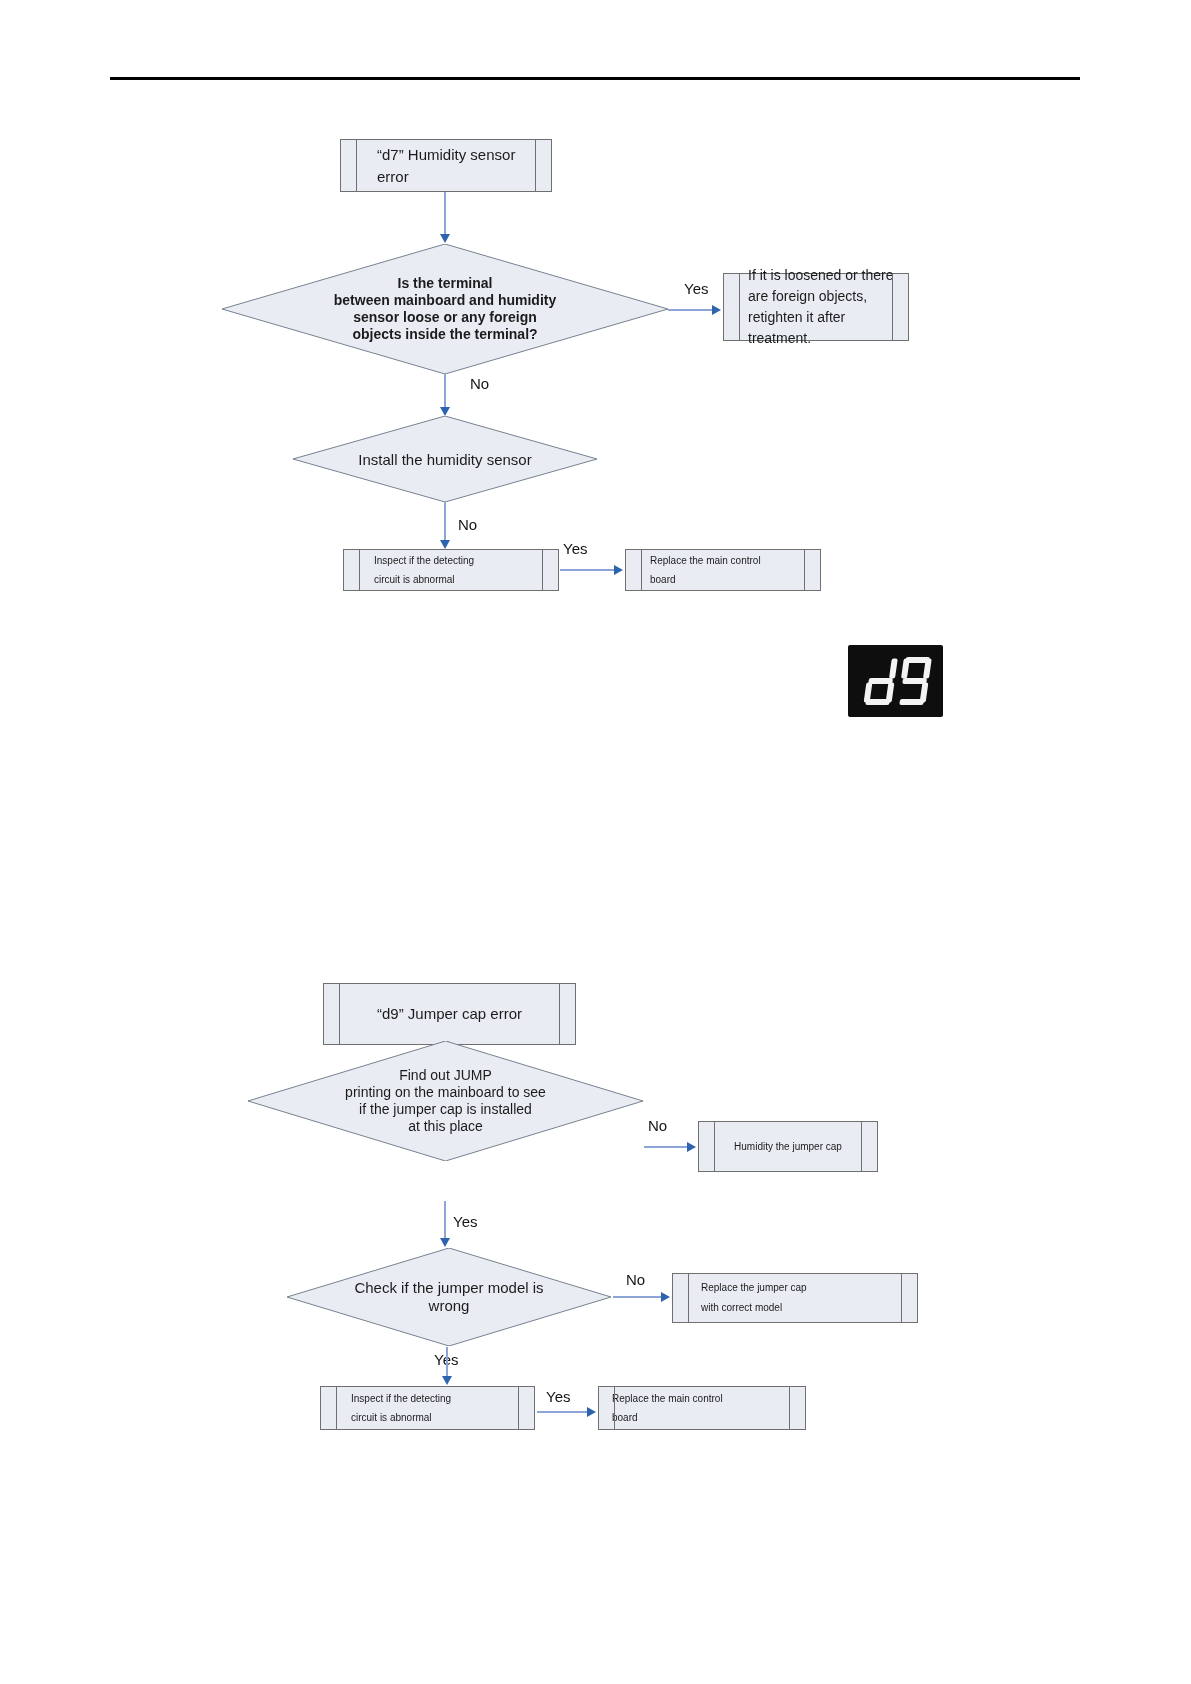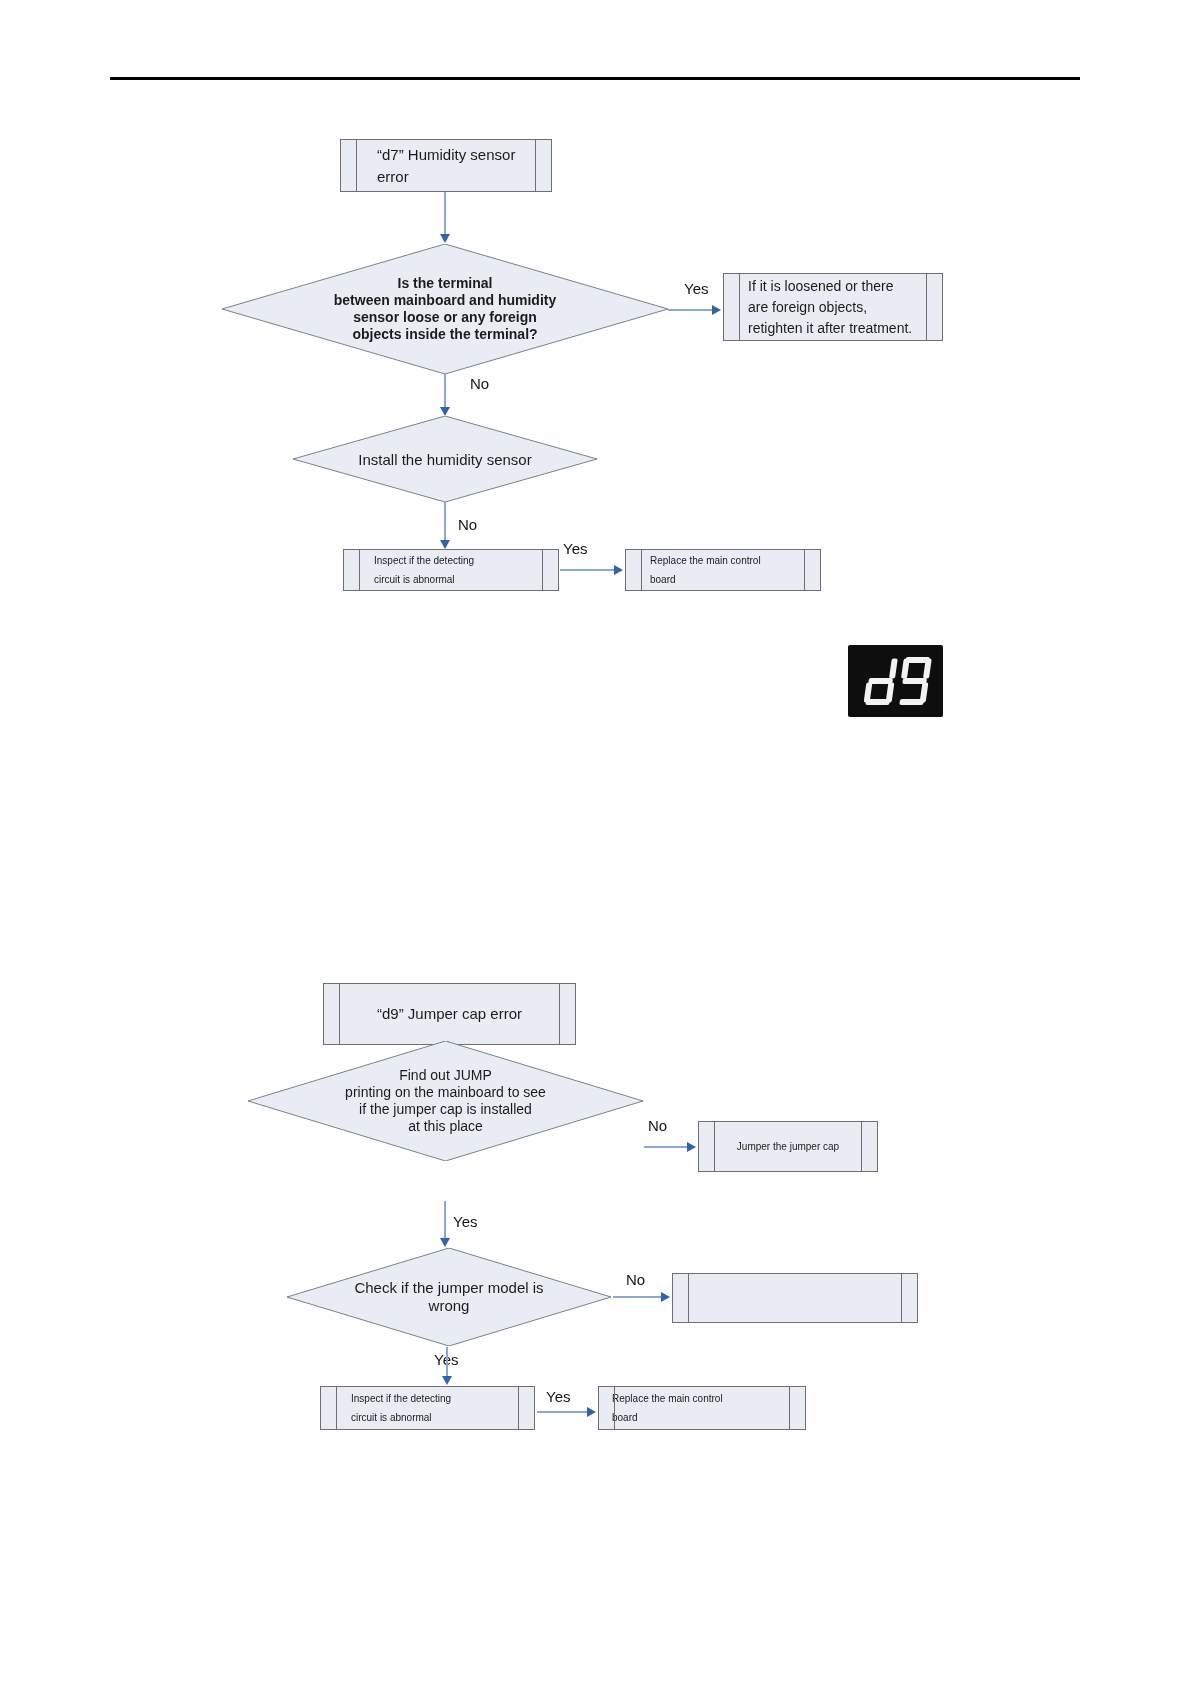--- a/index.html
+++ b/index.html
@@ -71,21 +71,21 @@
 sensor loose or any foreign
 objects inside the terminal?</div>
     </div>
 
     <div class="lbl" style="left:684px;top:280px;">Yes</div>
     <div class="arrow arrow-h" style="left:668px;top:310px;width:53px;">
       <i class="shaft"></i>
       <i class="head"></i>
     </div>
 
-    <div class="pbox" style="left:723px;top:273px;width:220px;height:68px;">
+    <div class="pbox" style="left:723px;top:273px;width:186px;height:68px;">
       <i class="bar l"></i>
       <i class="bar r"></i>
       <div class="ptext t-left" style="padding-left:24px;font-size:14px;line-height:21px;">If it is loosened or there
 are foreign objects,
 retighten it after treatment.</div>
     </div>
 
     <div class="lbl" style="left:470px;top:375px;">No</div>
     <div class="arrow arrow-v" style="left:445px;top:374px;height:42px;">
       <i class="shaft"></i>
@@ -173,21 +173,21 @@
 
     <div class="lbl" style="left:648px;top:1117px;">No</div>
     <div class="arrow arrow-h" style="left:644px;top:1147px;width:52px;">
       <i class="shaft"></i>
       <i class="head"></i>
     </div>
 
     <div class="pbox" style="left:698px;top:1121px;width:180px;height:51px;">
       <i class="bar l"></i>
       <i class="bar r"></i>
-      <div class="ptext t-center">Jumper the jumper cap</div>
+      <div class="ptext t-center">Humidity the jumper cap</div>
     </div>
 
     <div class="lbl" style="left:453px;top:1213px;">Yes</div>
     <div class="arrow arrow-v" style="left:445px;top:1201px;height:46px;">
       <i class="shaft"></i>
       <i class="head"></i>
     </div>
 
     <div class="diamond" style="left:287px;top:1248px;width:324px;height:98px;">
       <svg viewBox="0 0 100 100" preserveAspectRatio="none">
@@ -199,20 +199,22 @@
 
     <div class="lbl" style="left:626px;top:1271px;">No</div>
     <div class="arrow arrow-h" style="left:613px;top:1297px;width:57px;">
       <i class="shaft"></i>
       <i class="head"></i>
     </div>
 
     <div class="pbox" style="left:672px;top:1273px;width:246px;height:50px;">
       <i class="bar l"></i>
       <i class="bar r"></i>
+      <div class="ptext t-left" style="padding-left:28px;line-height:20px;">Replace the jumper cap
+with correct model</div>
     </div>
 
     <div class="lbl" style="left:434px;top:1351px;">Yes</div>
     <div class="arrow arrow-v" style="left:447px;top:1347px;height:38px;">
       <i class="shaft"></i>
       <i class="head"></i>
     </div>
 
     <div class="pbox" style="left:320px;top:1386px;width:215px;height:44px;">
       <i class="bar l"></i>

